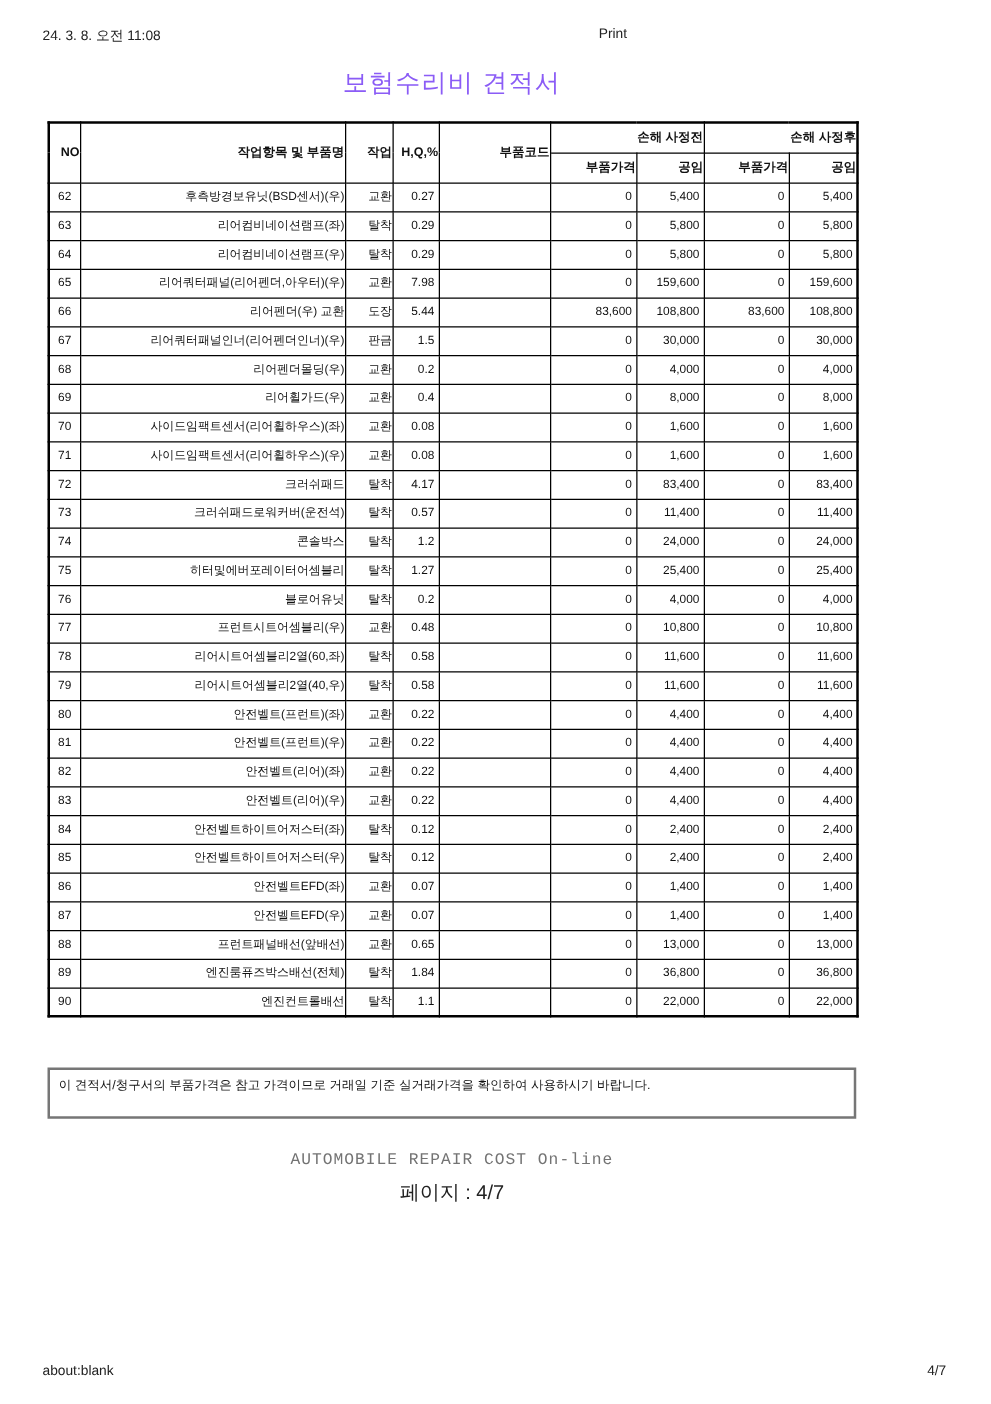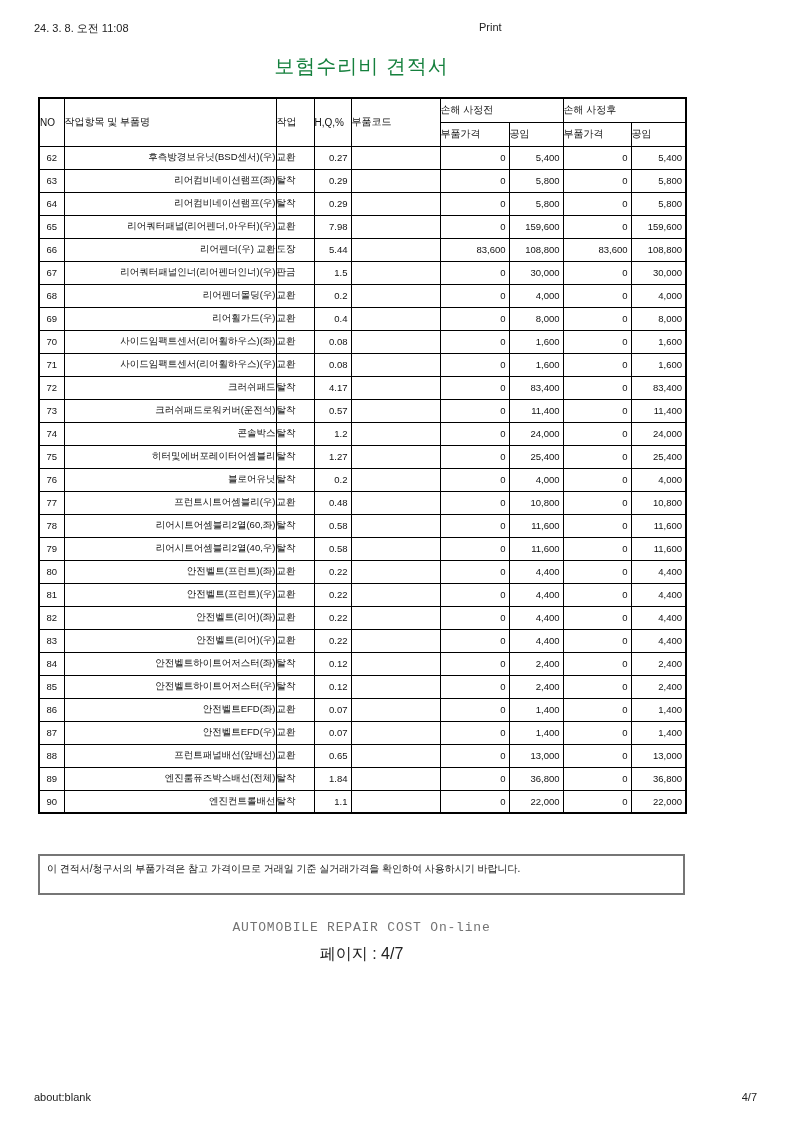--- a/index.html
+++ b/index.html
@@ -6,39 +6,39 @@
   html, body { background: #fff; }
   body {
     width: 793px; height: 1123px;
     position: relative;
     font-family: "Liberation Sans", sans-serif;
     color: #1a1a1a;
   }
   .ts   { position: absolute; left: 34px; top: 21px; font-size: 11px; color: #222; }
   .ptitle { position: absolute; left: 449px; top: 21px; font-size: 11px; color: #222; padding-left: 30px; }
   .title { position: absolute; left: 38px; top: 53px; width: 647px; text-align: center;
-           font-size: 20px; font-weight: 500; letter-spacing: 1px; color: #15803d; }
+           font-size: 20px; font-weight: 500; letter-spacing: 1px; color: #8b5cf6; }
 
   table.est {
     position: absolute; left: 38px; top: 97px; width: 647px;
     border-collapse: collapse; table-layout: fixed;
     border: 2px solid #000;
   }
   table.est th, table.est td {
     border: 1px solid #000;
     overflow: hidden; white-space: nowrap;
     vertical-align: middle;
   }
   table.est th {
-    height: 24px; font-weight: normal; font-size: 10px; text-align: left; color: #111;
+    height: 24px; font-weight: bold; font-size: 10px; text-align: right; color: #111;
   }
   table.est td { height: 23px; font-size: 9.5px; color: #111; }
   td.c-no   { text-align: center; }
   td.c-name { text-align: right; padding-left: 20px; }
-  td.c-work { text-align: left; }
+  td.c-work { text-align: right; }
   td.c-hq   { text-align: right; padding-right: 3px; }
   td.c-code { }
   td.c-num  { text-align: right; padding-right: 3px; }
 
   .note {
     position: absolute; left: 38px; top: 854px; width: 647px; height: 41px;
     border: 2px solid #767676; background: #fff;
     font-size: 10px; color: #111; padding: 6px 7px; line-height: 1.3;
   }
   .svc { position: absolute; left: 38px; top: 920px; width: 647px; text-align: center;

